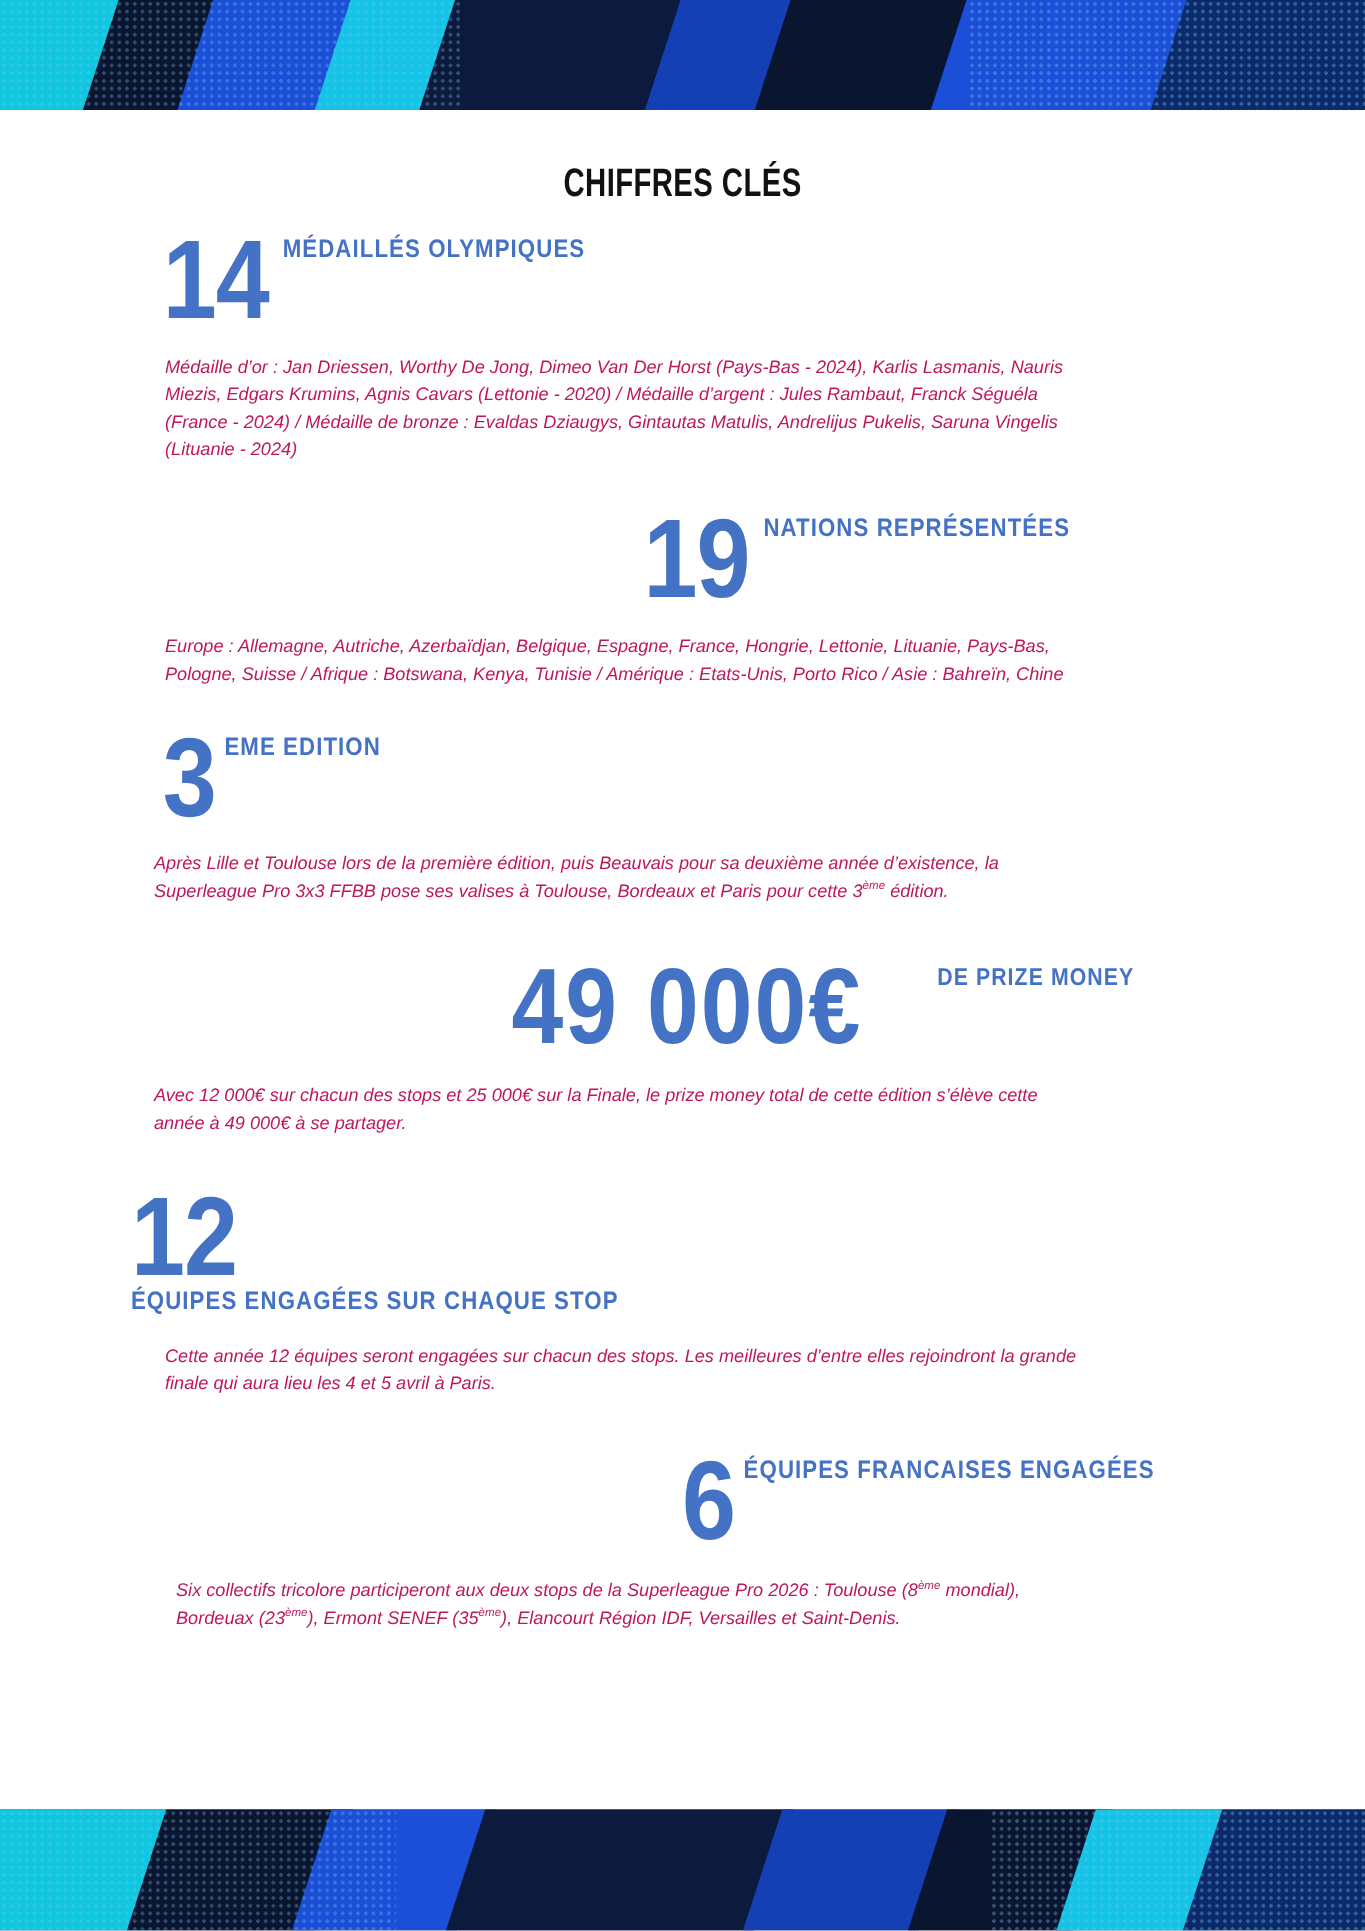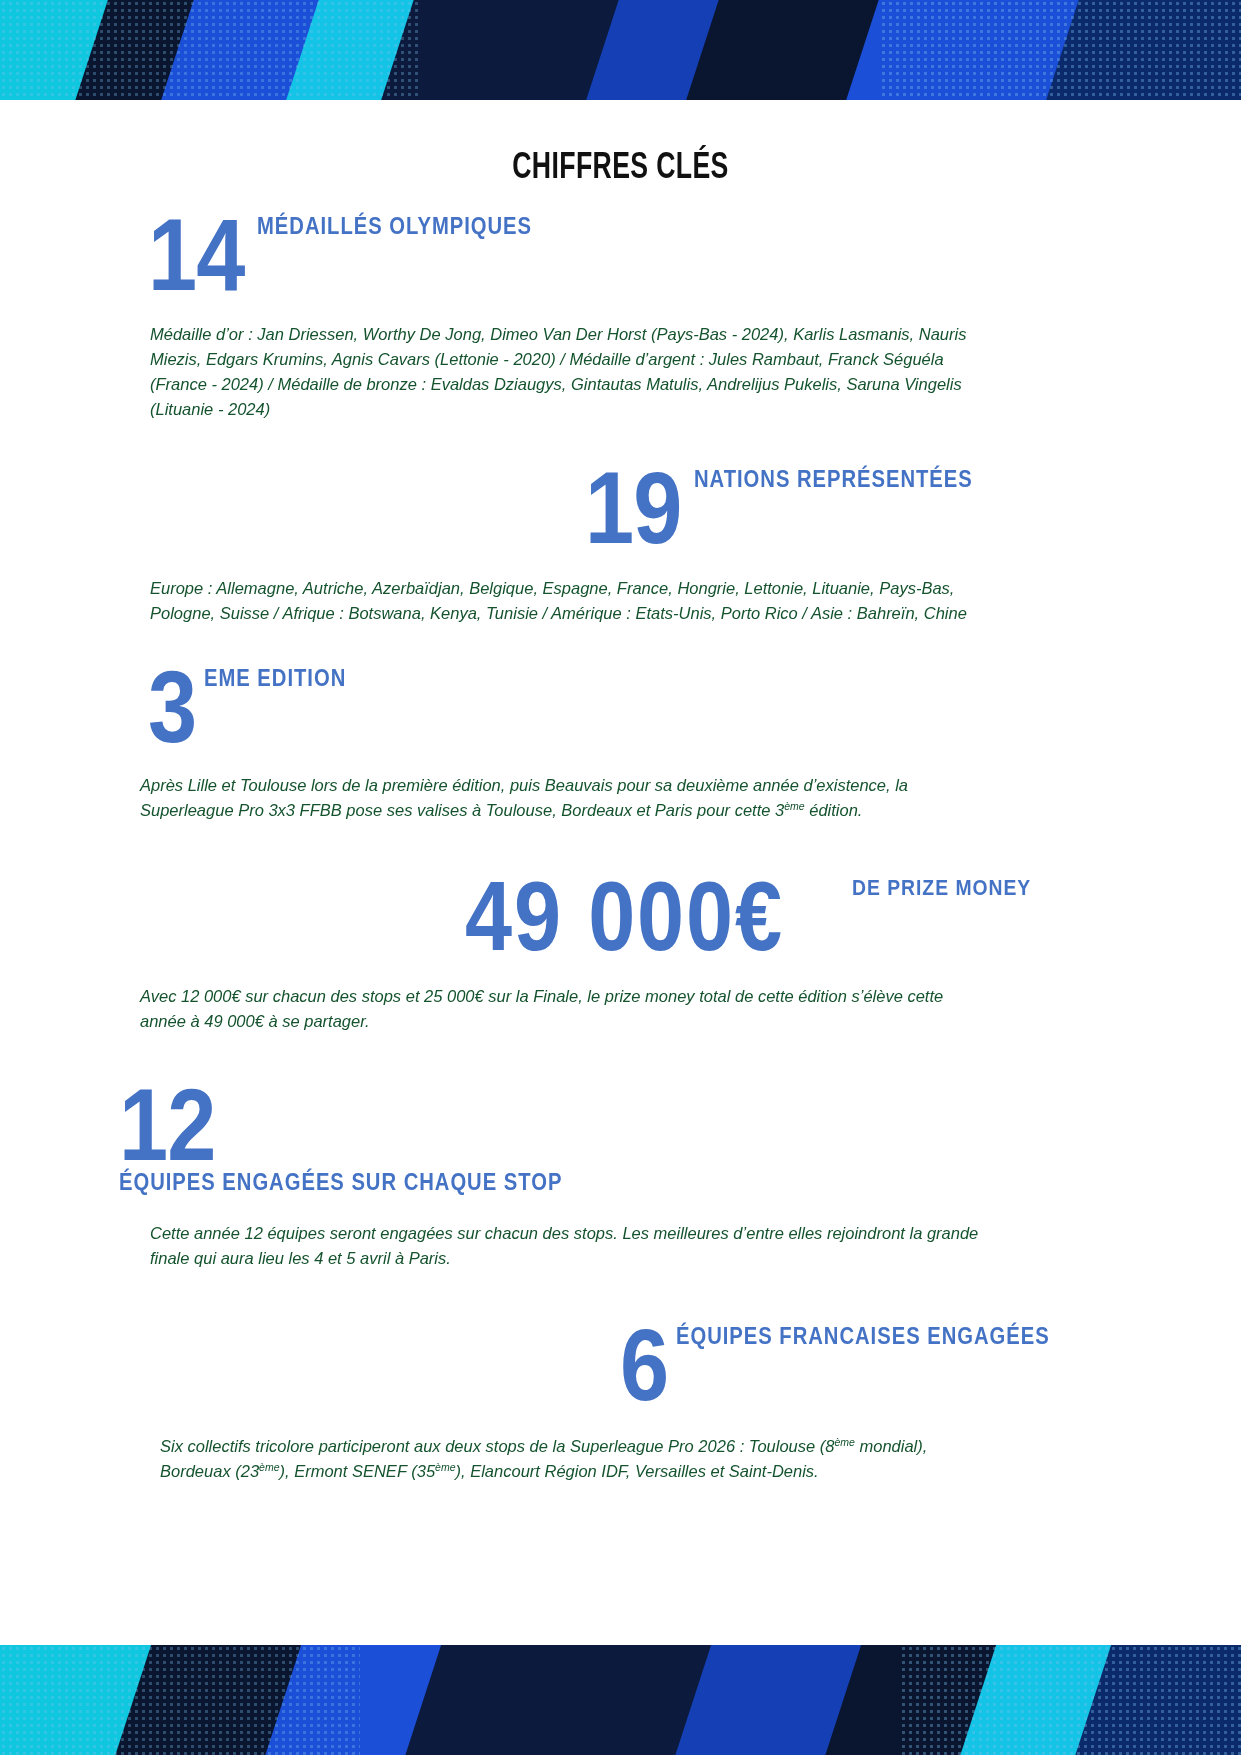--- a/index.html
+++ b/index.html
@@ -93,21 +93,21 @@
     transform-origin: left bottom;
     padding-bottom: 6px;
     white-space: nowrap;
   }
 
   .stat-body {
     font-family: "Liberation Sans", sans-serif;
     font-style: italic;
     font-size: 16.5px;
     line-height: 1.52;
-    color: #14532d;
+    color: #be185d;
     max-width: 830px;
   }
   .stat-body sup { font-size: 10.5px; vertical-align: super; }
 
   
   .b1 .stat-head { padding-left: 148px; }
   .b1 .stat-body { margin: 22px 0 0 150px; }
 
   .b2 { margin-top: 48px; }
   .b2 .stat-head { padding-left: 585px; }

